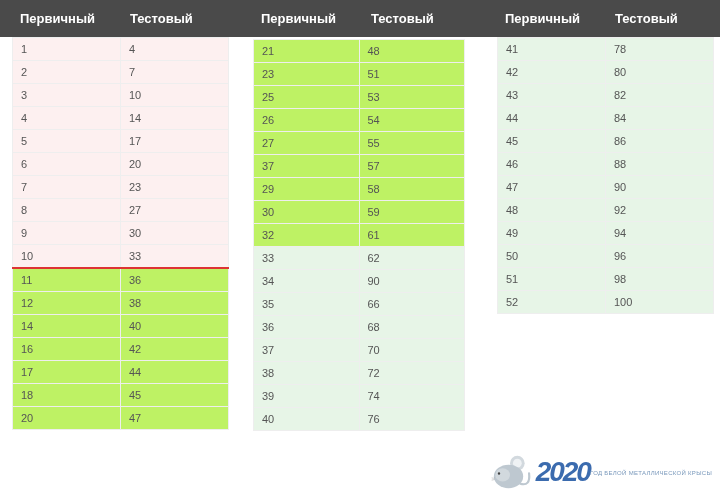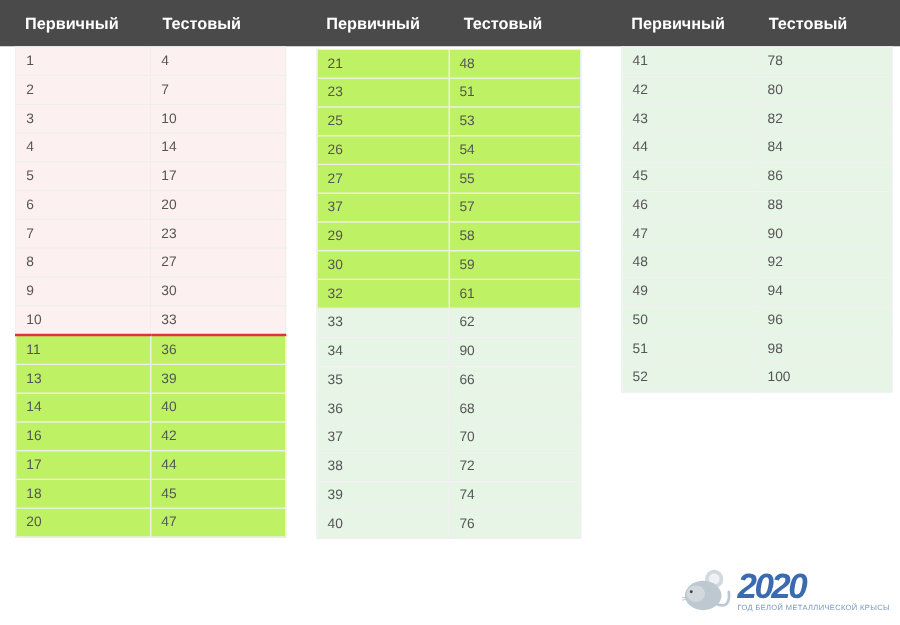--- a/index.html
+++ b/index.html
@@ -61,21 +61,21 @@
     gap: 4px;
     opacity: 0.92;
     pointer-events: none;
   }
   .watermark .mouse {
     width: 44px;
     height: 44px;
     position: relative;
   }
   .watermark .mouse svg { width: 100%; height: 100%; }
-  .watermark .year-block { display: flex; flex-direction: column; line-height: 1; }
+  .watermark .year-block { display: flex; flex-direction: row; line-height: 1; align-items: center; }
   .watermark .year {
     font-family: "Arial Black", Arial, sans-serif;
     font-weight: 900;
     font-style: italic;
     font-size: 28px;
     letter-spacing: -2px;
     color: #2b5fa8;
   }
   .watermark .sub {
     font-size: 6px;
@@ -145,22 +145,22 @@
           </tr>
           <tr class="tint-red redline">
             <td class="col-primary">10</td>
             <td class="col-test">33</td>
           </tr>
           <tr class="tint-white">
             <td class="col-primary">11</td>
             <td class="col-test">36</td>
           </tr>
           <tr class="tint-white">
-            <td class="col-primary">13</td>
-            <td class="col-test">39</td>
+            <td class="col-primary">12</td>
+            <td class="col-test">38</td>
           </tr>
           <tr class="tint-white">
             <td class="col-primary">14</td>
             <td class="col-test">40</td>
           </tr>
           <tr class="tint-white">
             <td class="col-primary">16</td>
             <td class="col-test">42</td>
           </tr>
           <tr class="tint-white">

